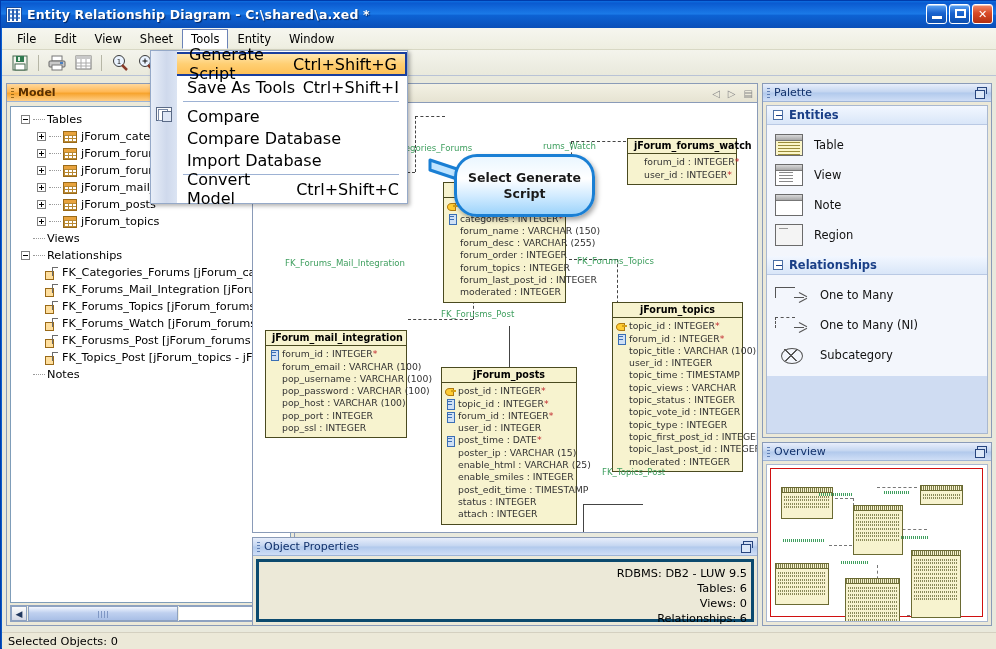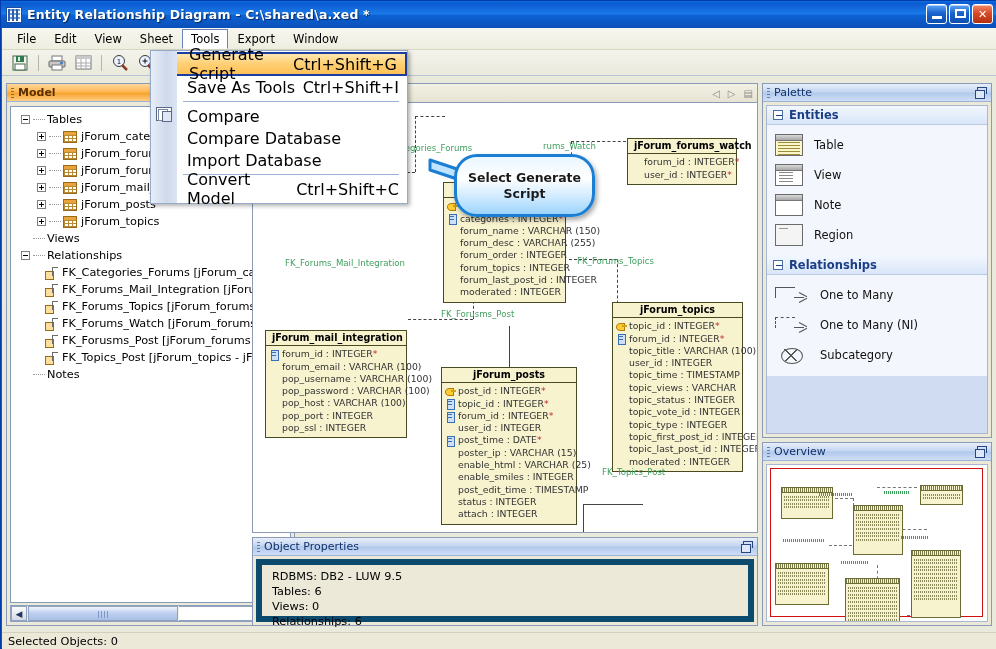--- a/index.html
+++ b/index.html
@@ -191,25 +191,25 @@
     display:flex;align-items:center;justify-content:center;text-align:center;
     font-weight:bold;font-size:12.5px;color:#1a1a1a;line-height:16px;
     z-index:40;
   }
   .callout-tail{
     position:absolute; left:426px; top:82px; width:34px; height:26px; z-index:39;
   }
   
   .objprops{
     position:absolute; left:250px; top:461px; width:506px; height:89px;
-    background:#ece9d8; border:1px solid #8a9bb8;
+    background:#ece9d8; border:1px solid #8a9bb8;text-align:right;
   }
   .objbody{
     position:absolute;left:3px;right:3px;top:21px;bottom:3px;
-    background:#ece9d8;border:6px solid #0c4a6e; padding:4px 10px;
+    background:#ece9d8;border:3px solid #0c4a6e; padding:4px 4px;
     font-size:11.3px; line-height:15px; color:#000;
   }
   
   .rightpanel{
     position:absolute; left:760px; top:7px; width:230px; height:355px;
     background:#ece9d8; border:1px solid #8a9bb8;
   }
   .palbody{ position:absolute;left:3px;right:3px;top:21px;bottom:3px;
             background:#cfdcf2; border:1px solid #a9b8d0; overflow:hidden; }
   .palgroup-head{
@@ -319,21 +319,21 @@
         </div>
     </div>
   </div>
 
   <div class="menubar">
     <div class="menu-item">File</div>
     <div class="menu-item">Edit</div>
     <div class="menu-item">View</div>
     <div class="menu-item">Sheet</div>
     <div class="menu-item active">Tools</div>
-    <div class="menu-item">Export</div>
+    <div class="menu-item">Entity</div>
     <div class="menu-item">Window</div>
   </div>
 
   <div class="toolbar">
     <div class="tool">
       <svg width="17" height="16">
           <rect x="1" y="1" width="14" height="14" fill="#f3f3ec" stroke="#44684f"></rect>
           <rect x="4" y="1" width="8" height="6" fill="#2f7a4f"></rect>
           <rect x="6" y="2" width="2" height="4" fill="#dff0e4"></rect>
           <rect x="3" y="9" width="10" height="6" fill="#fff" stroke="#44684f"></rect>

